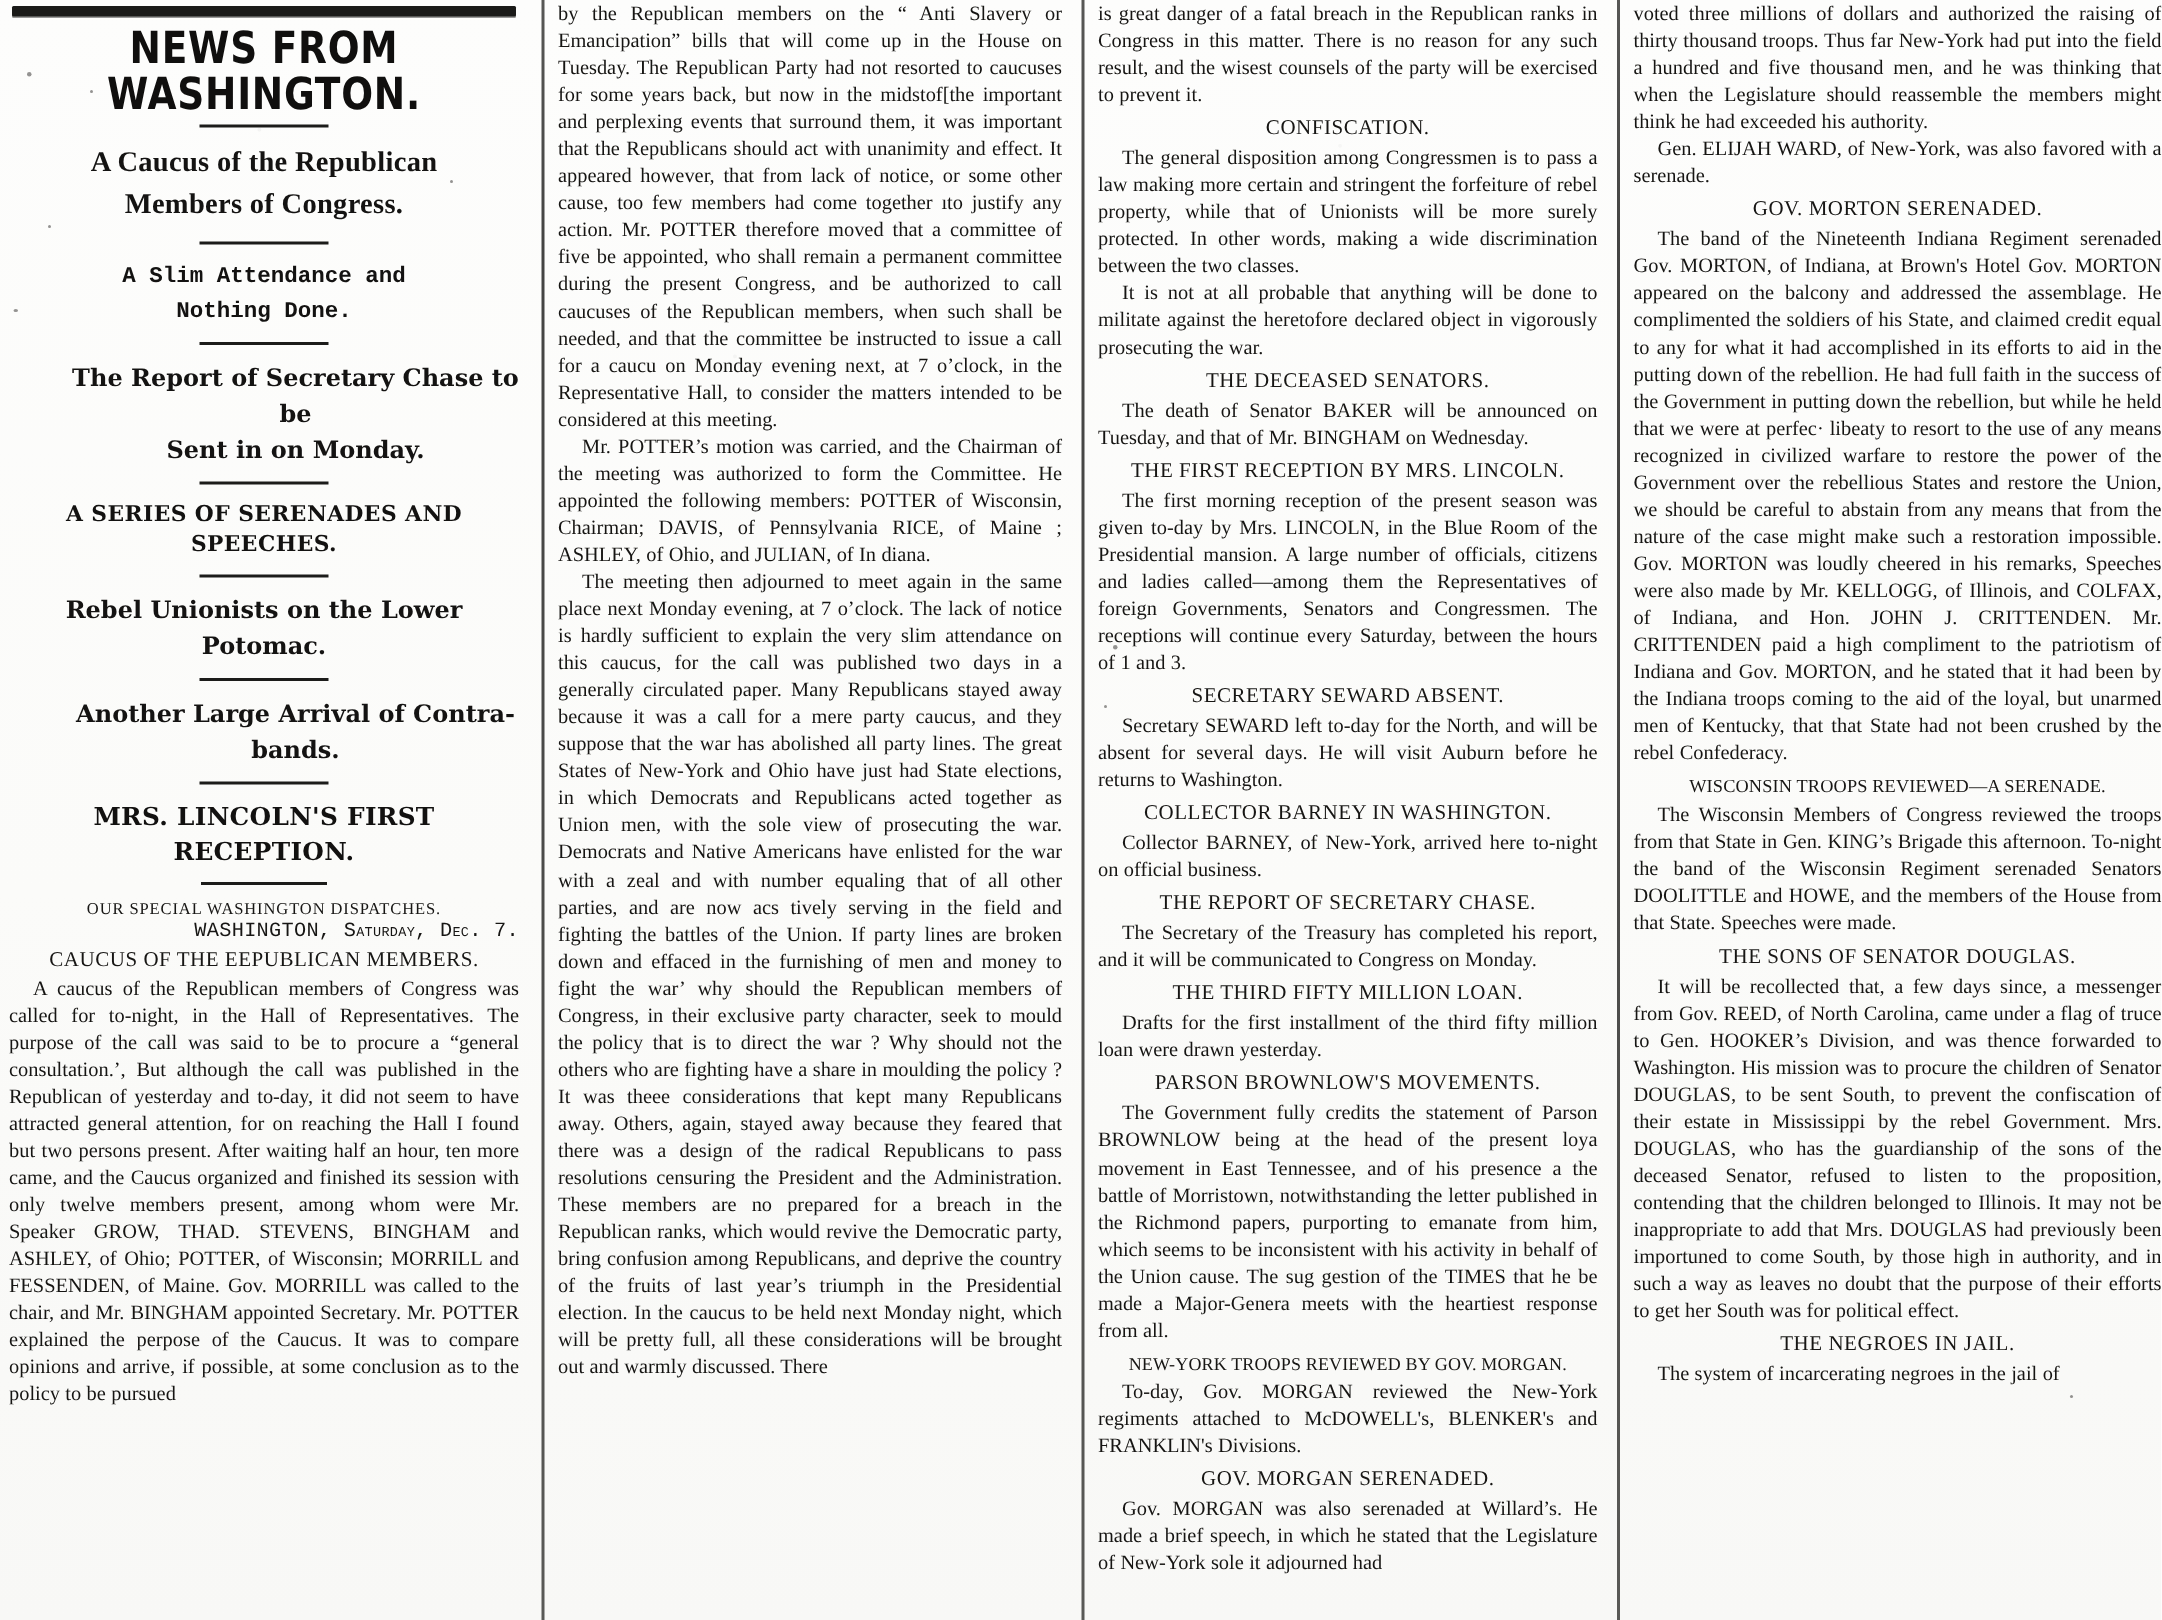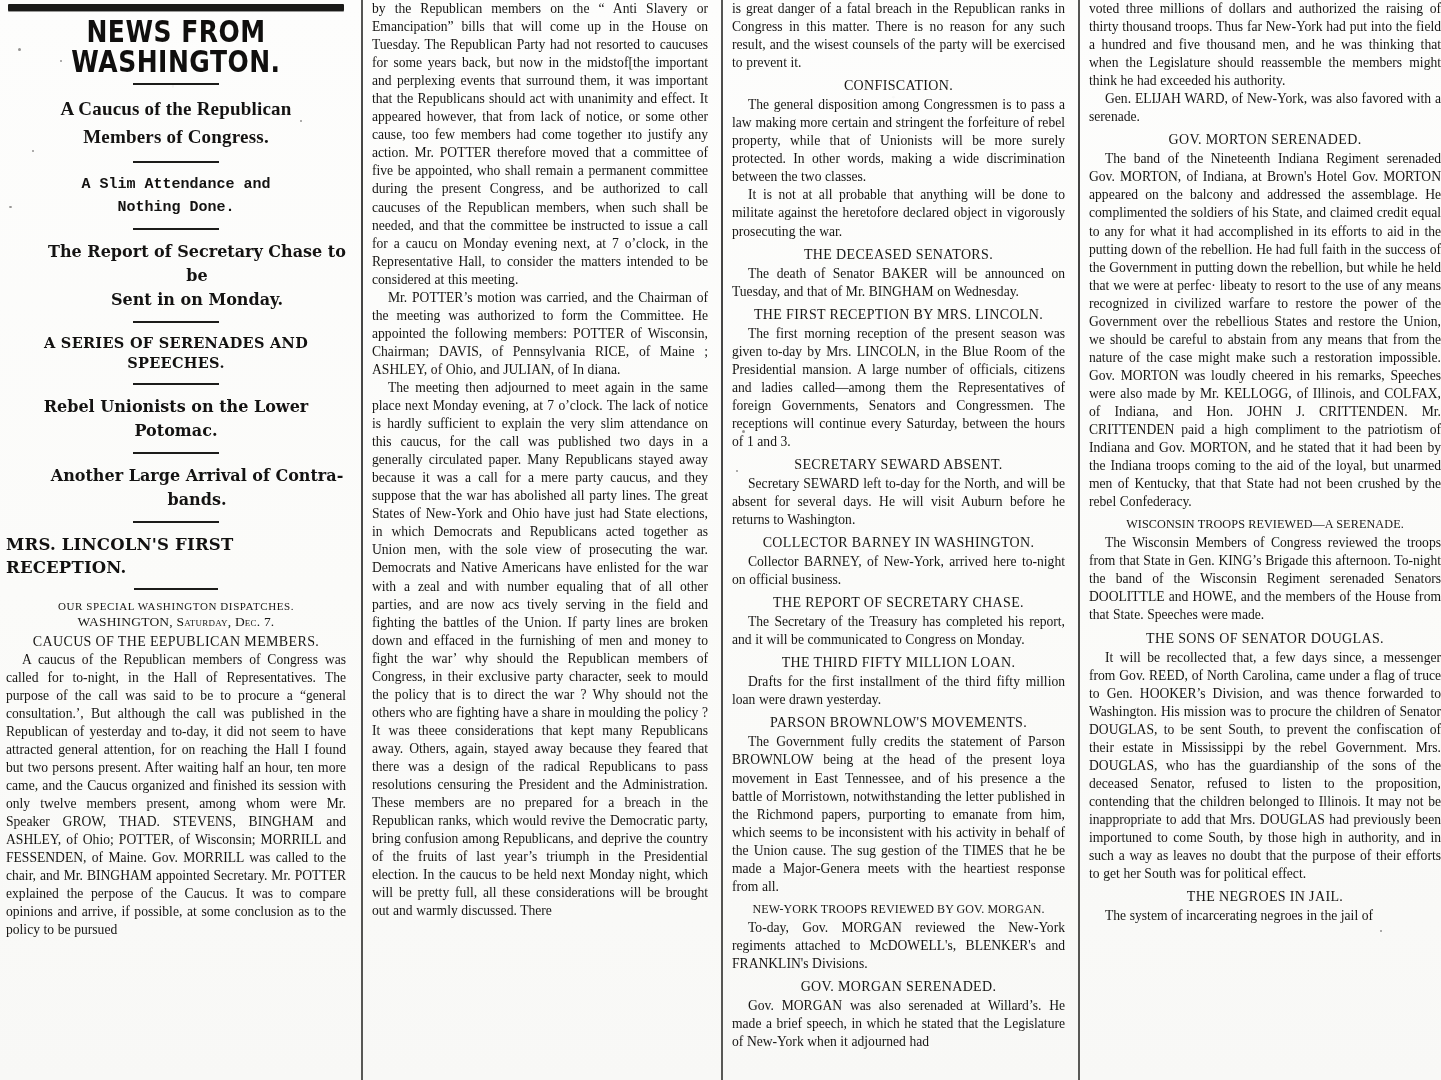--- a/index.html
+++ b/index.html
@@ -105,21 +105,21 @@
   .hd-caps{
     text-align:center;
     font-family:"DejaVu Serif","Liberation Serif",serif;
     font-weight:700;
     font-size:14.5px;
     letter-spacing:.3px;
     line-height:1.4;
     color:#131211;
   }
   .hd-caps-lg{
-    text-align:left;
+    text-align:center;
     font-family:"DejaVu Serif","Liberation Serif",serif;
     font-weight:700;
     font-size:16.5px;
     letter-spacing:.2px;
     line-height:1.4;
     color:#121110;
   }
   .hd-5{
     text-align:center;
     font-family:"DejaVu Serif","Liberation Serif",serif;
@@ -133,24 +133,25 @@
   .dispatch-head{
     text-align:center;
     font-size:11px;
     letter-spacing:.6px;
     font-weight:400;
     color:#171614;
     margin-top:4px;
     font-family:"Liberation Serif","DejaVu Serif",serif;
   }
   .dateline{
-    text-align:center;
+    text-align:right;
     font-size:13.5px;
     margin:2px 0 3px 0;
     color:#171614;
+    font-family:Liberation Mono, monospace;
   }
   .sub{
     text-align:center;
     font-size:14px;
     letter-spacing:.35px;
     margin:6px 0 2px 0;
     color:#171614;
     font-variant:small-caps;
     text-transform:uppercase;
   }
@@ -256,21 +257,21 @@
     <div class="sub">THE THIRD FIFTY MILLION LOAN.</div>
     <p class="body">Drafts for the first installment of the third fifty million loan were drawn yesterday.</p>
 
     <div class="sub">PARSON BROWNLOW'S MOVEMENTS.</div>
     <p class="body">The Government fully credits the statement of Parson BROWNLOW being at the head of the present loya movement in East Tennessee, and of his presence a the battle of Morristown, notwithstanding the letter published in the Richmond papers, purporting to emanate from him, which seems to be inconsistent with his activity in behalf of the Union cause. The sug gestion of the TIMES that he be made a Major-Genera meets with the heartiest response from all.</p>
 
     <div class="sub" style="font-size:12px;letter-spacing:.1px;">NEW-YORK TROOPS REVIEWED BY GOV. MORGAN.</div>
     <p class="body">To-day, Gov. MORGAN reviewed the New-York regiments attached to McDOWELL's, BLENKER's and FRANKLIN's Divisions.</p>
 
     <div class="sub">GOV. MORGAN SERENADED.</div>
-    <p class="body">Gov. MORGAN was also serenaded at Willard’s. He made a brief speech, in which he stated that the Legislature of New-York when it adjourned had</p>
+    <p class="body">Gov. MORGAN was also serenaded at Willard’s. He made a brief speech, in which he stated that the Legislature of New-York sole it adjourned had</p>
   </div>
 
   <div class="col c4">
     <p class="body cont">voted three millions of dollars and authorized the raising of thirty thousand troops. Thus far New-York had put into the field a hundred and five thousand men, and he was thinking that when the Legislature should reassemble the members might think he had exceeded his authority.</p>
     <p class="body">Gen. ELIJAH WARD, of New-York, was also favored with a serenade.</p>
 
     <div class="sub">GOV. MORTON SERENADED.</div>
     <p class="body">The band of the Nineteenth Indiana Regiment serenaded Gov. MORTON, of Indiana, at Brown's Hotel Gov. MORTON appeared on the balcony and addressed the assemblage. He complimented the soldiers of his State, and claimed credit equal to any for what it had accomplished in its efforts to aid in the putting down of the rebellion. He had full faith in the success of the Government in putting down the rebellion, but while he held that we were at perfec· libeaty to resort to the use of any means recognized in civilized warfare to restore the power of the Government over the rebellious States and restore the Union, we should be careful to abstain from any means that from the nature of the case might make such a restoration impossible. Gov. MORTON was loudly cheered in his remarks, Speeches were also made by Mr. KELLOGG, of Illinois, and COLFAX, of Indiana, and Hon. JOHN J. CRITTENDEN. Mr. CRITTENDEN paid a high compliment to the patriotism of Indiana and Gov. MORTON, and he stated that it had been by the Indiana troops coming to the aid of the loyal, but unarmed men of Kentucky, that that State had not been crushed by the rebel Confederacy.</p>
 
     <div class="sub" style="font-size:12.2px;letter-spacing:.1px;">WISCONSIN TROOPS REVIEWED—A SERENADE.</div>

